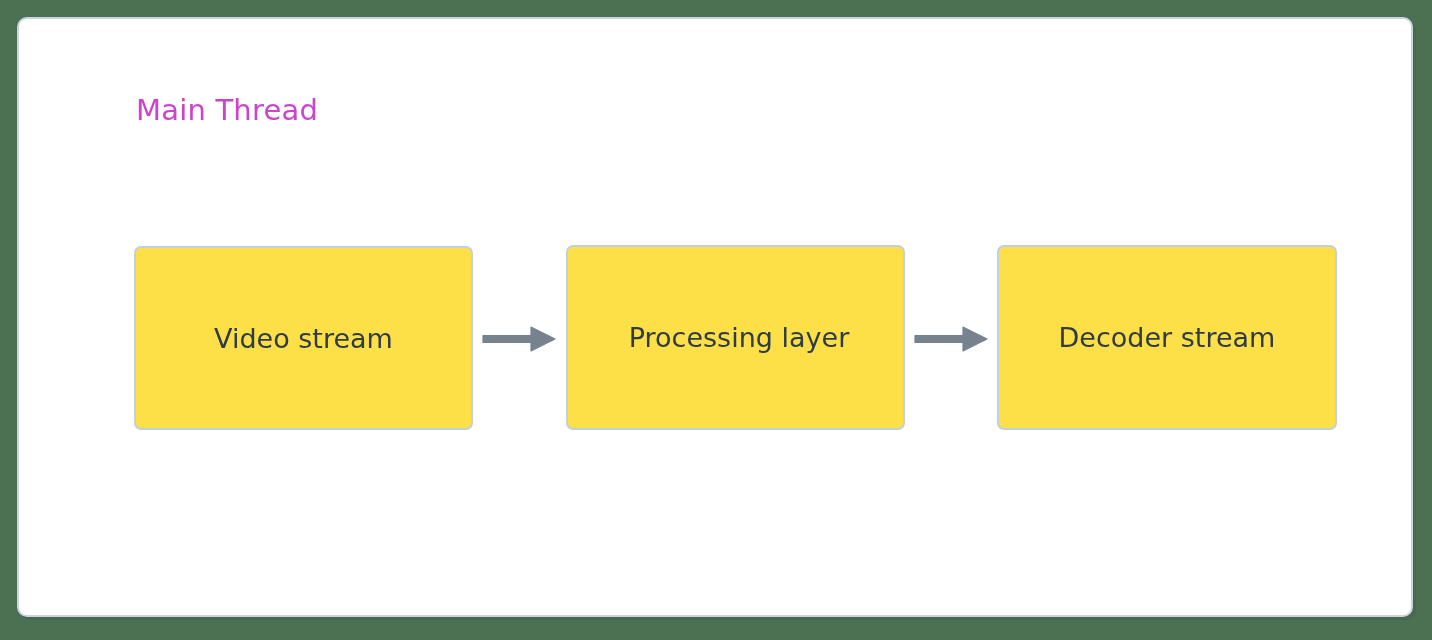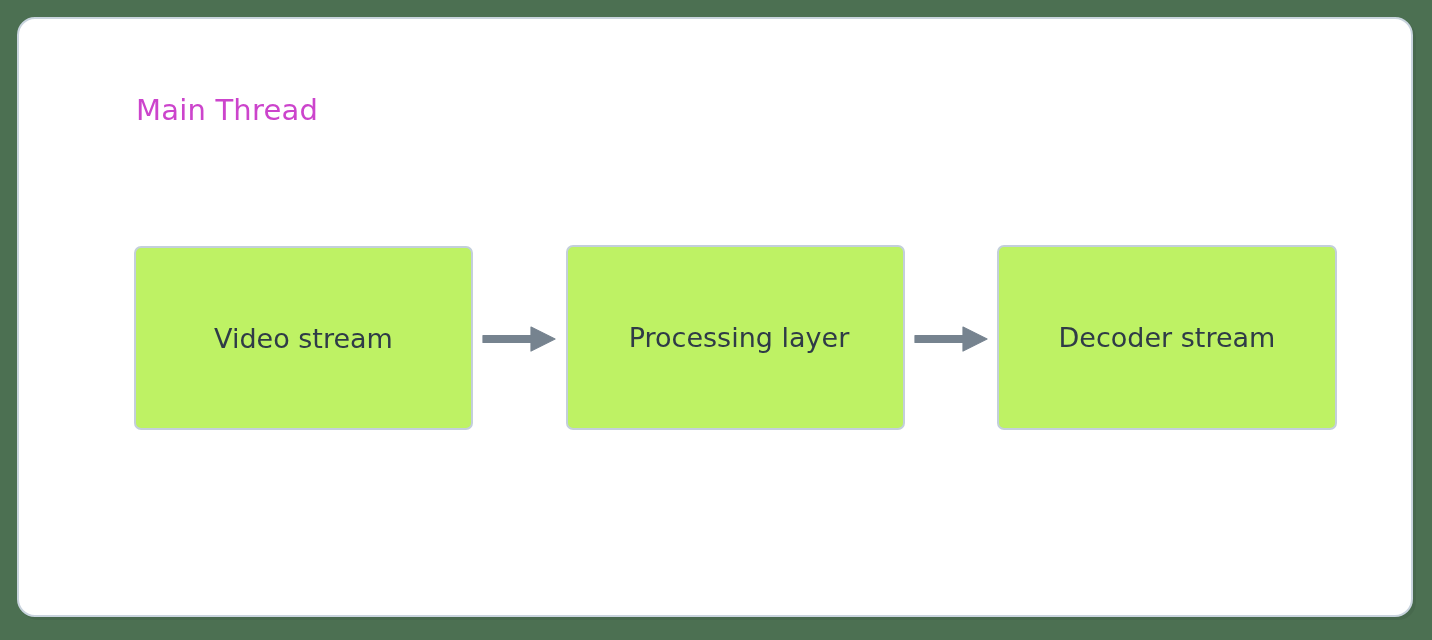--- a/index.html
+++ b/index.html
@@ -25,41 +25,41 @@
   
   .subgraph-container {
     position: absolute;
     left: 17px;
     top: 17px;
     width: 1396px;
     height: 600px;
     box-sizing: border-box;
     background: #ffffff;
     border: 2px solid #c9d4de;
-    border-radius: 18px;
+    border-radius: 10px;
     box-shadow: 3px 3px 0 rgba(0,0,0,0.06);
   }
 
   .subgraph-title {
     position: absolute;
     left: 117px;
     top: 74px;
     font-family: "DejaVu Sans", sans-serif;
     font-size: 29px;
     font-weight: 400;
     color: #cc44cc;
     letter-spacing: 0.2px;
     white-space: nowrap;
   }
 
   
   .node {
     position: absolute;
     box-sizing: border-box;
-    background: #bef264;
+    background: #fde047;
     border: 2.5px solid #c3cfdb;
     border-radius: 7px;
     display: flex;
     align-items: center;
     justify-content: center;
   }
 
   .node-label {
     font-family: "DejaVu Sans", sans-serif;
     font-size: 27px;

